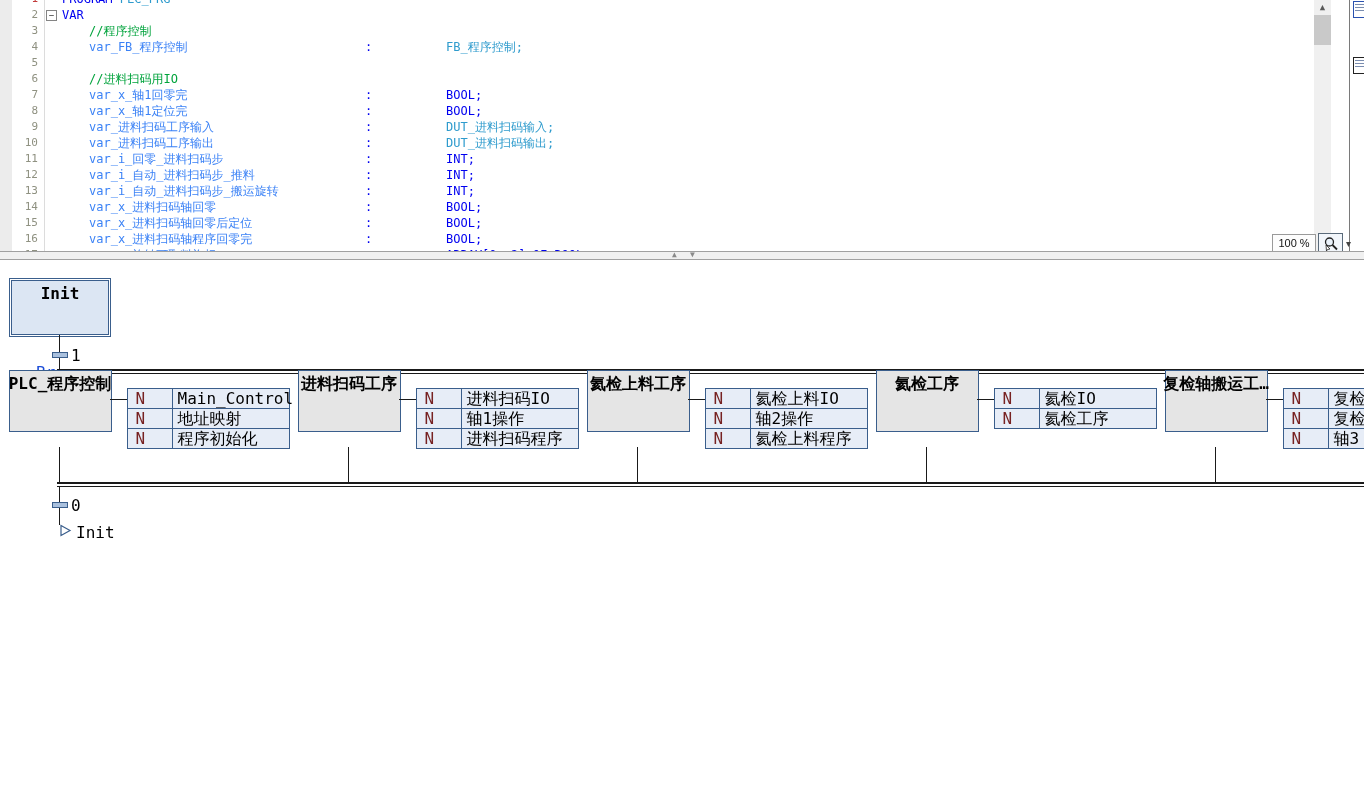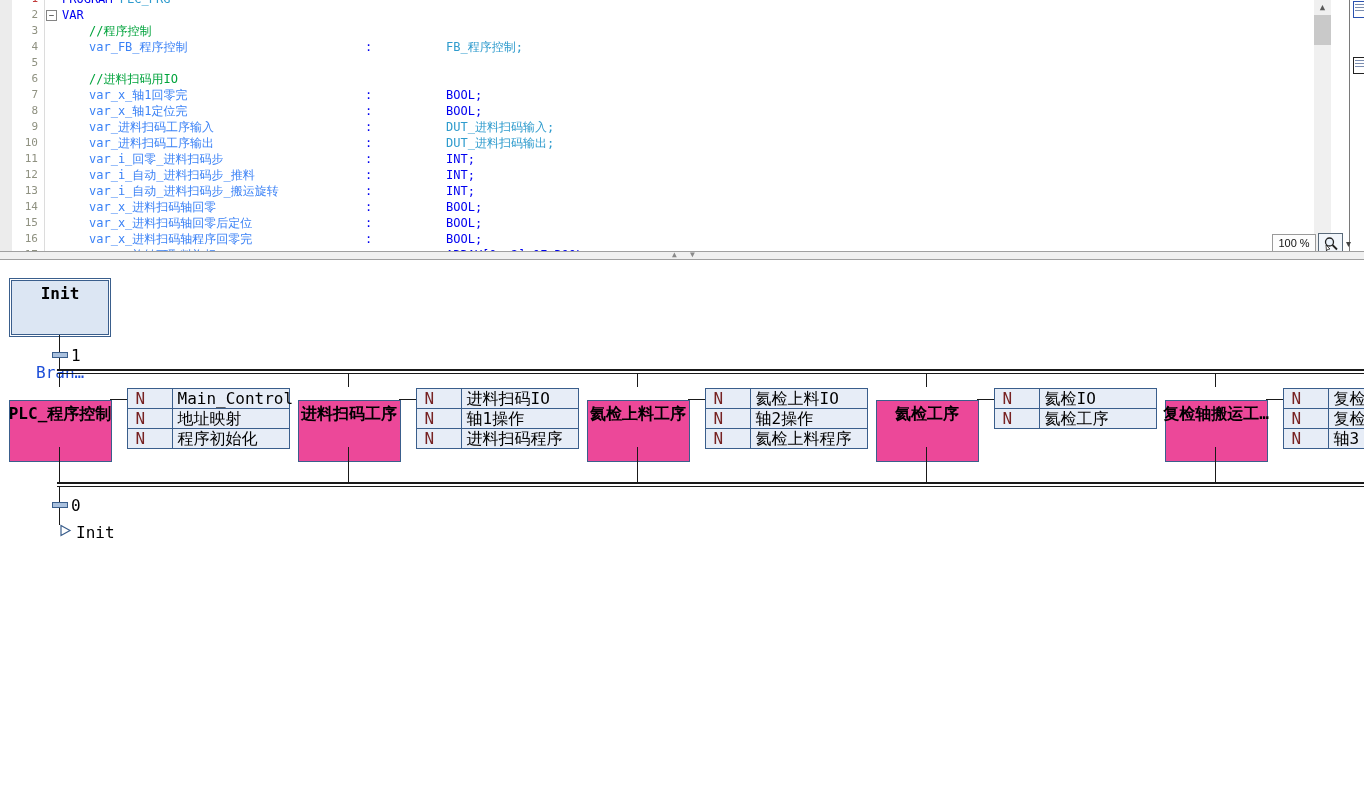--- a/index.html
+++ b/index.html
@@ -46,21 +46,21 @@
   .split-grip{position:absolute;top:-2px;font-size:8px;color:#8a8a8a;line-height:9px;}
   
   .sfc-pane{position:absolute;left:0;top:260px;width:1364px;height:551px;background:#fff;overflow:hidden;font-size:16px;}
   .sfc-line{position:absolute;background:#1a1a1a;}
   .init-box{position:absolute;left:9px;top:18px;width:100px;height:57px;border:1px solid #3a5e8c;background:#fff;}
   .init-inner{position:absolute;left:1px;top:1px;right:1px;bottom:1px;border:1px solid #3a5e8c;background:#dce6f3;}
   .init-label{position:absolute;left:0;top:5px;width:100%;text-align:center;font-weight:bold;color:#000;}
   .trans-tick{position:absolute;width:16px;height:6px;background:#a9c0dd;border:1px solid #3a5e8c;box-sizing:border-box;}
   .trans-label{position:absolute;color:#000;}
   .branch-label{position:absolute;left:13px;top:103px;color:#1d4ed8;margin-left:23px;}
-  .step-box{position:absolute;top:140px;width:101px;height:60px;border:1px solid #3a5e8c;background:#ec4899;}
+  .step-box{position:absolute;top:110px;width:101px;height:60px;border:1px solid #3a5e8c;background:#e5e5e5;}
   .step-title{position:absolute;left:-8px;right:-8px;top:3px;text-align:center;font-weight:bold;color:#000;white-space:nowrap;}
   .acts{position:absolute;top:128px;border:1px solid #3a5e8c;background:#e7edf7;}
   .act-row{display:flex;height:19px;border-top:1px solid #3a5e8c;}
   .act-row:first-child{border-top:none;}
   .act-q{width:45px;border-right:1px solid #3a5e8c;box-sizing:border-box;padding-left:8px;
          line-height:19px;color:#772222;}
   .act-n{width:111px;padding-left:5px;line-height:19px;color:#000;white-space:nowrap;}
   .jump{position:absolute;}
   .jump-label{position:absolute;color:#000;}
 </style>

